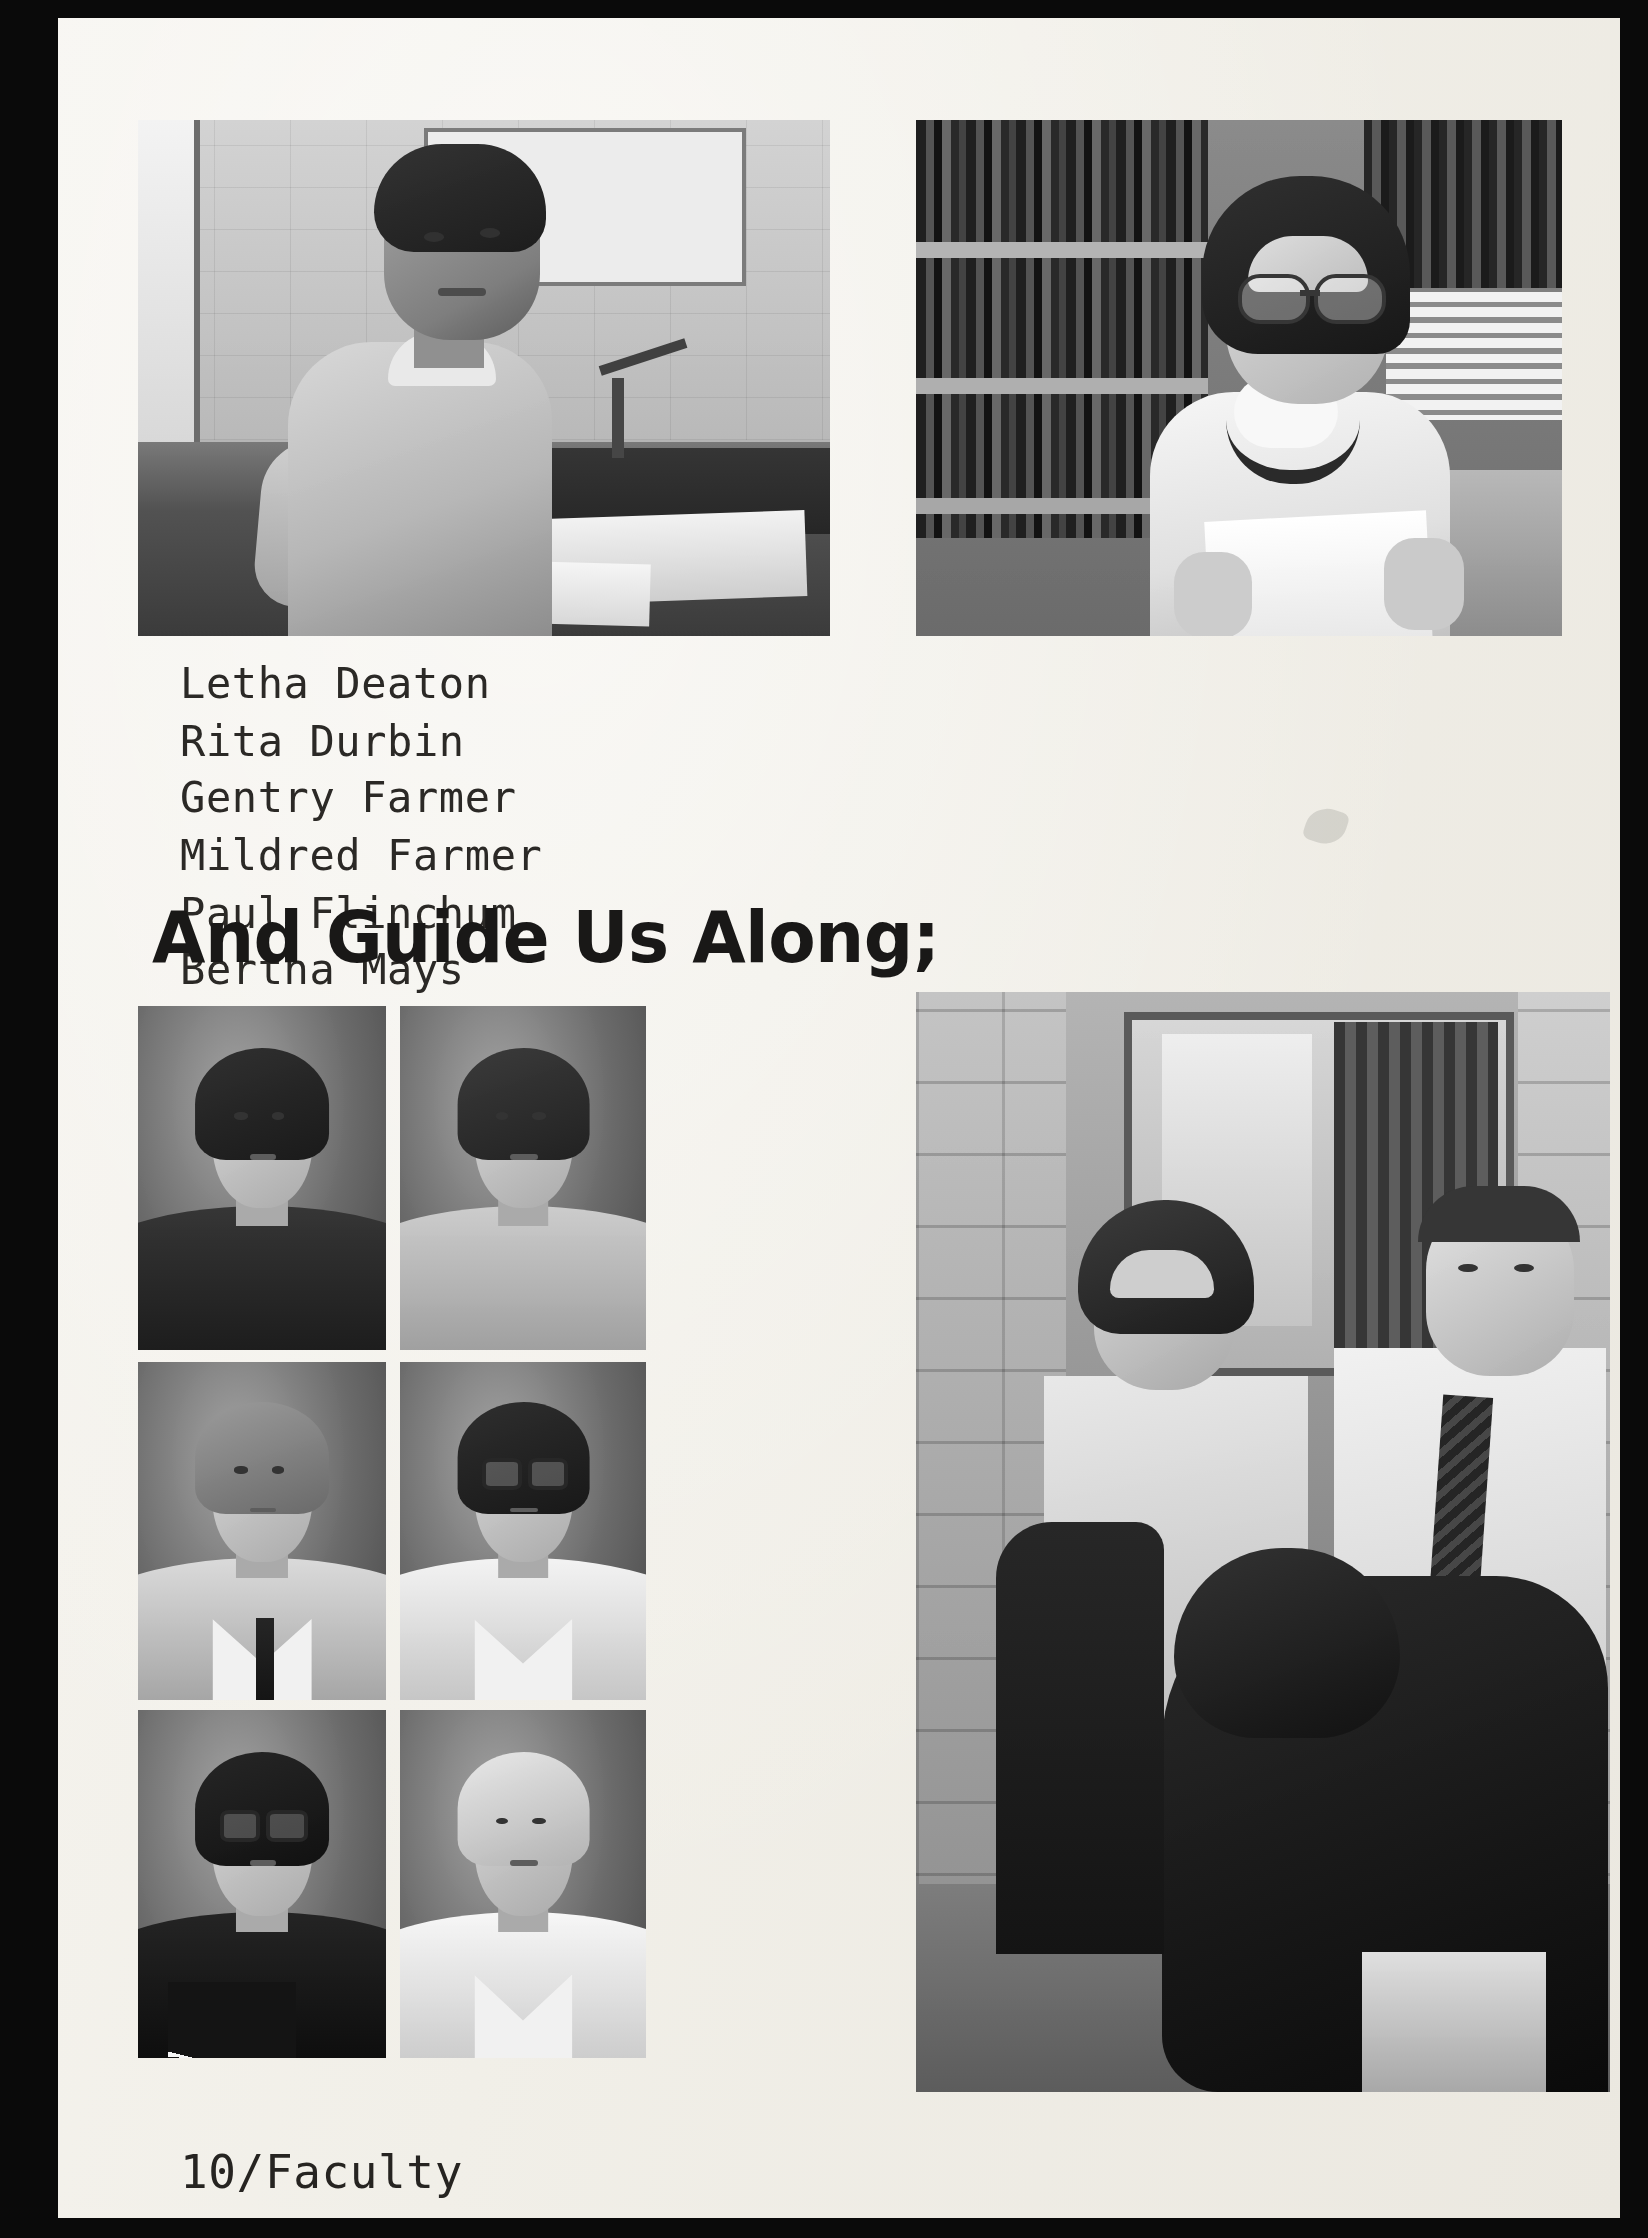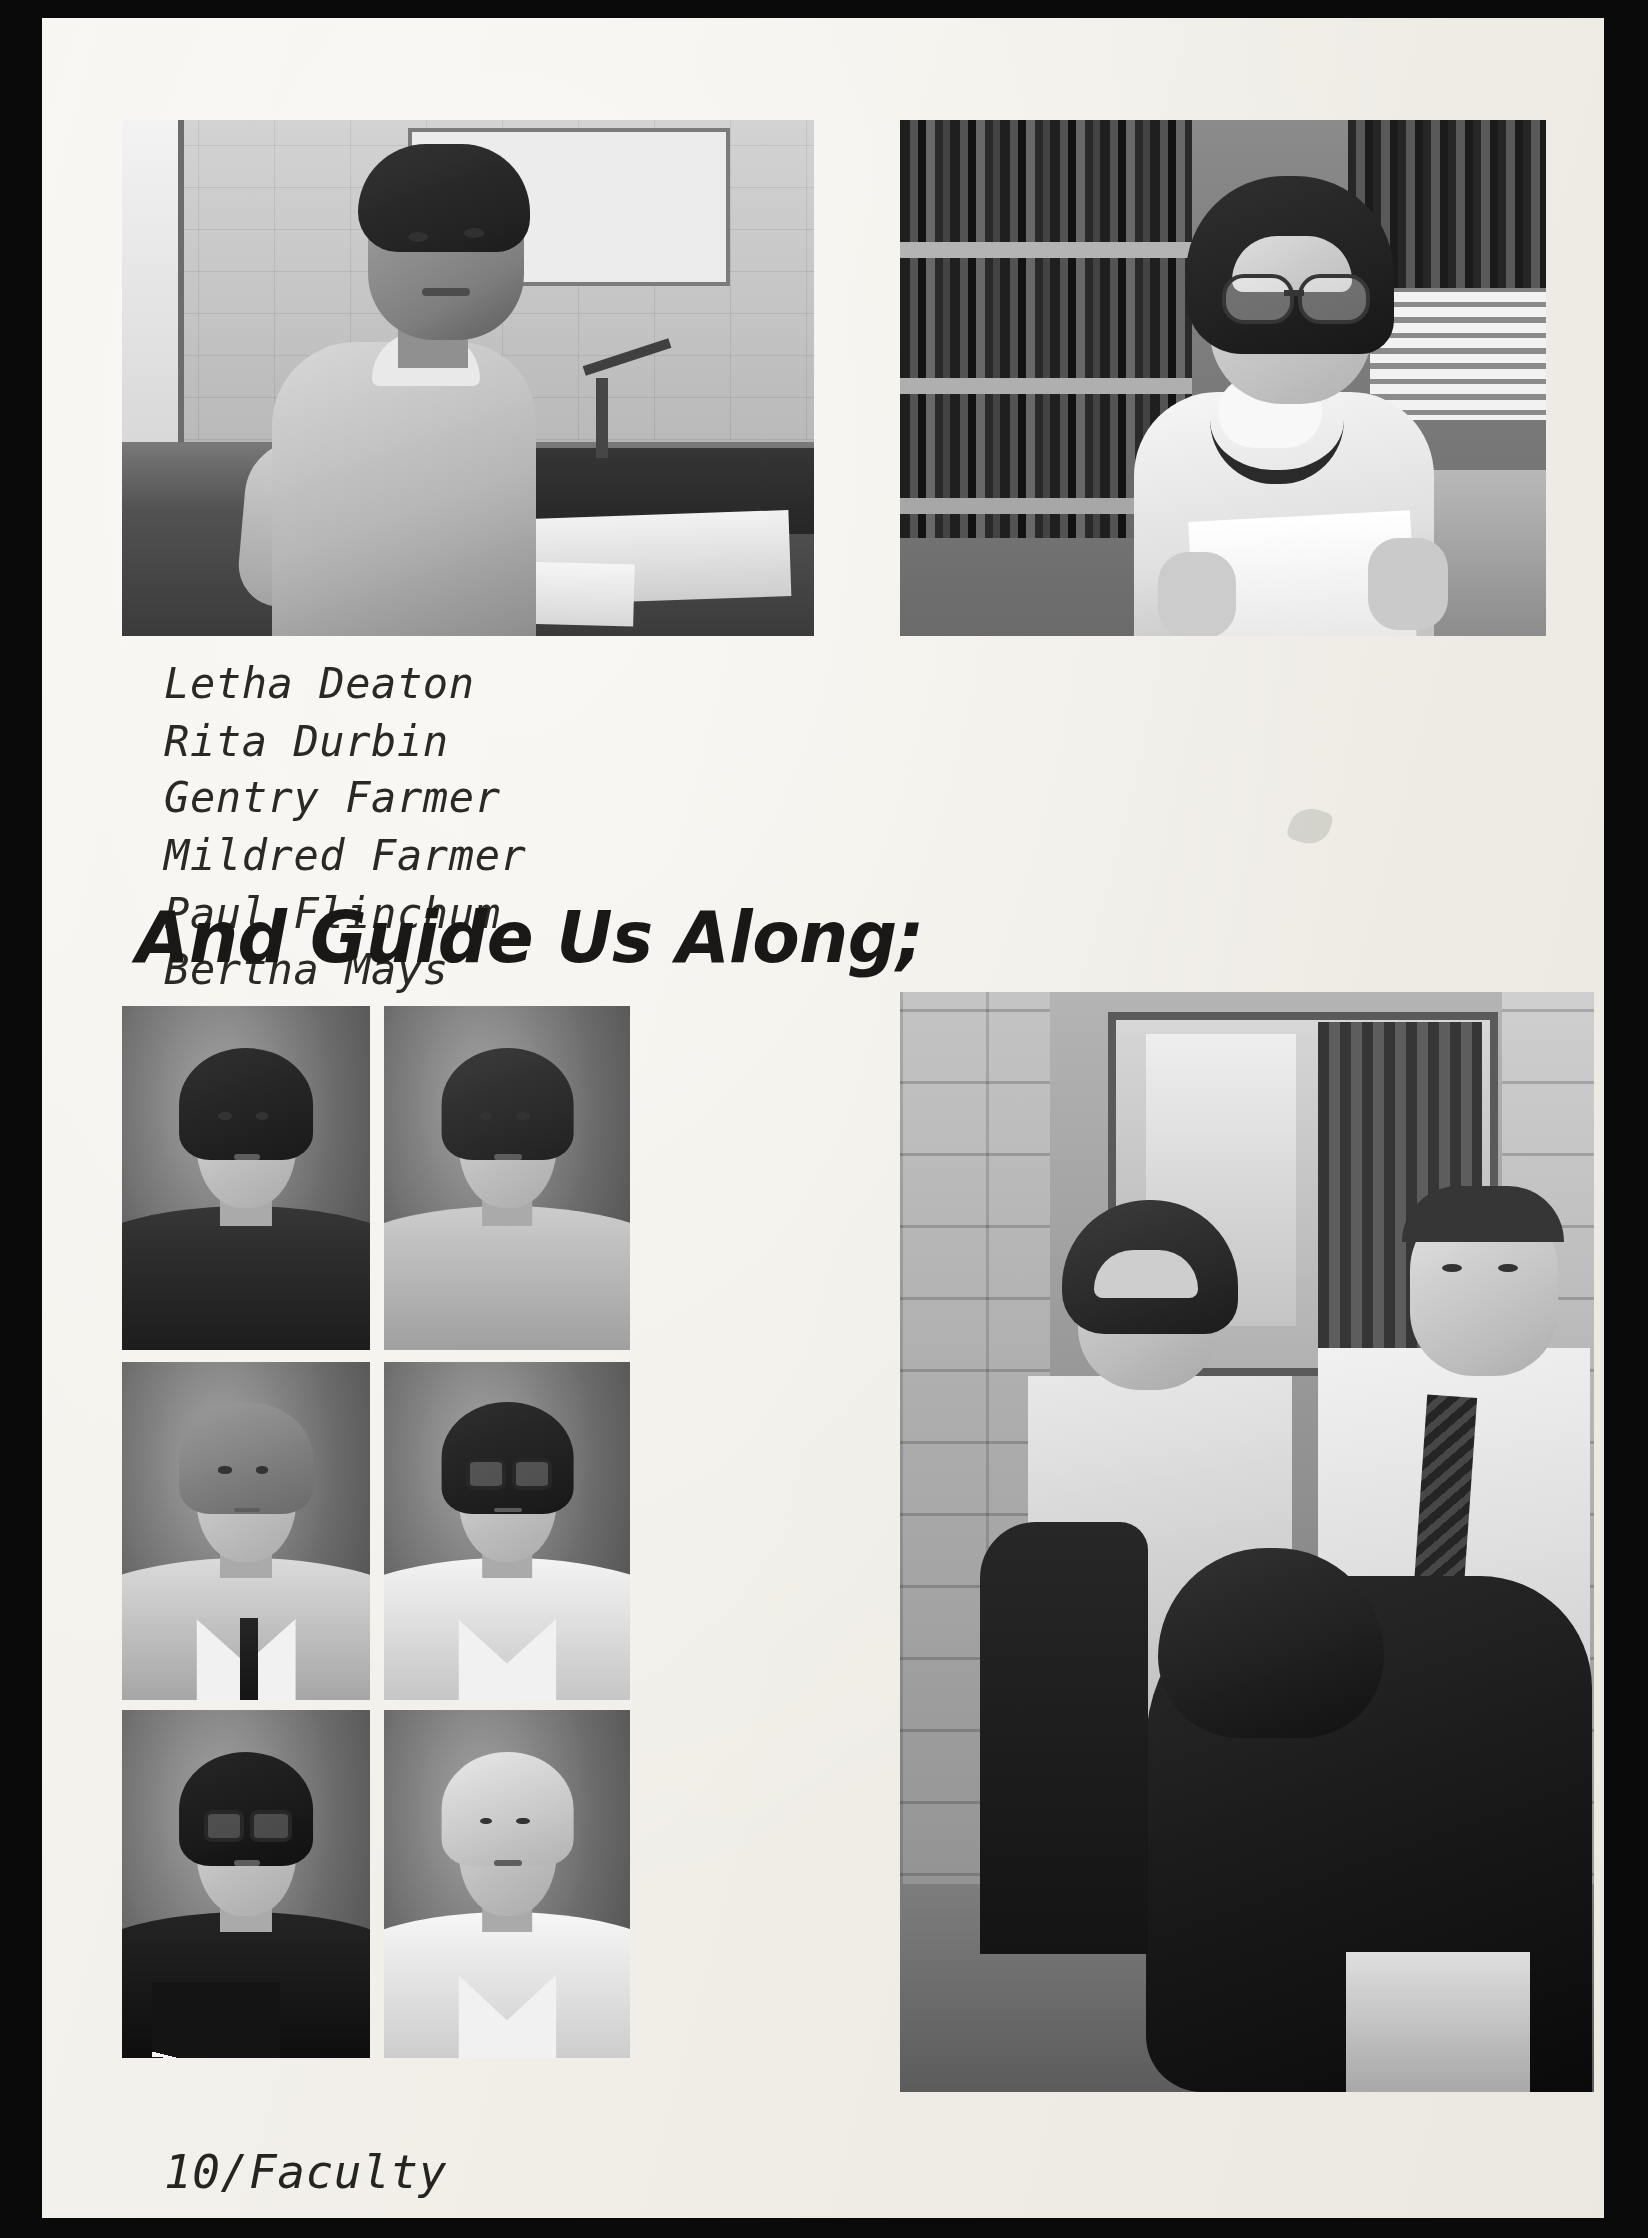--- a/index.html
+++ b/index.html
@@ -10,28 +10,27 @@
   body {
     width: 1648px;
     height: 2239px;
     overflow: hidden;
     font-family: "DejaVu Sans", sans-serif;
   }
 
   
   .page {
     position: absolute;
-    left: 42px;
+    left: 58px;
     top: 18px;
     width: 1562px;
     height: 2200px;
     background: #f2f0ea;
     box-shadow: 0 0 0 0.7px #d8d4cc inset;
     overflow: hidden;
-    font-style: italic;
   }
   
   .page::before {
     content: "";
     position: absolute;
     inset: 0;
     background:
       radial-gradient(ellipse at 30% 20%, rgba(255,255,255,0.55), rgba(255,255,255,0) 60%),
       linear-gradient(105deg, #f6f4ef 0%, #f1efe8 45%, #ebe8e0 100%);
     pointer-events: none;

